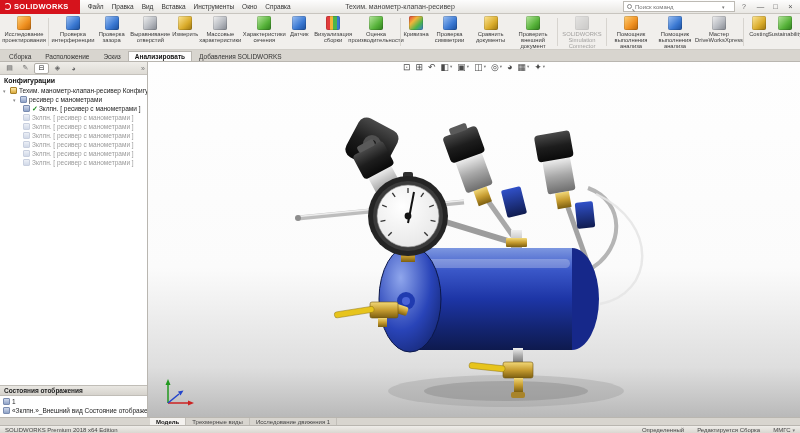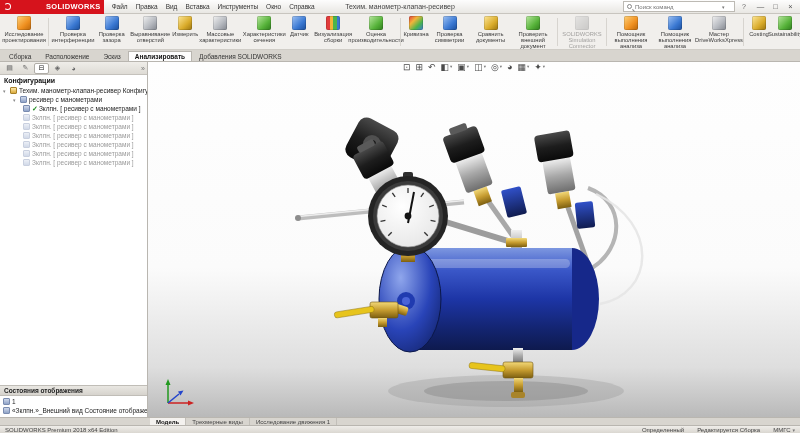--- a/index.html
+++ b/index.html
@@ -1,21 +1,21 @@
 <!DOCTYPE html>
 <html><head>
 <meta charset="utf-8">
 <style>
   *{margin:0;padding:0;box-sizing:border-box;font-family:"Liberation Sans",sans-serif;}
   html,body{width:800px;height:433px;overflow:hidden;background:#ece9e4;}
   .app{position:relative;width:800px;height:433px;color:#222;}
 
   
   .titlebar{position:absolute;top:0;left:0;right:0;height:14px;background:linear-gradient(#fdfdfd,#e9e7e3);border-bottom:1px solid #c8c5bf;display:flex;align-items:center;}
-  .logo{height:14px;background:#d6131c;color:#fff;display:flex;align-items:center;padding:0 3px 0 4px;font-weight:bold;font-size:7.5px;letter-spacing:.3px;flex:0 0 auto;gap:32px;}
+  .logo{height:14px;background:#d6131c;color:#fff;display:flex;align-items:center;padding:0 11px 0 4px;font-weight:bold;font-size:7.5px;letter-spacing:.3px;flex:0 0 auto;}
   .logo-swirl{width:7px;height:7px;border:1.5px solid #fff;border-left-color:transparent;border-radius:50%;margin-right:3px;}
   .menus{display:flex;gap:8px;margin-left:8px;font-size:6.5px;color:#333;}
   .menus span{cursor:default;}
   .doc-title{position:absolute;left:50%;transform:translateX(-50%);font-size:7px;color:#444;white-space:nowrap;}
   .tb-right{margin-left:auto;display:flex;align-items:center;gap:4px;padding-right:2px;}
   .search-box{display:flex;align-items:center;background:#fff;border:1px solid #bdbab4;height:11px;width:112px;padding:0 3px;gap:3px;}
   .mag{width:5px;height:5px;border:1px solid #888;border-radius:50%;position:relative;flex:0 0 auto;}
   .mag::after{content:"";position:absolute;width:3px;height:1px;background:#888;left:4px;top:5px;transform:rotate(45deg);}
   .search-box input{border:0;outline:0;font-size:6px;width:84px;color:#333;background:transparent;}
   .sb-caret{font-size:5px;color:#777;}

